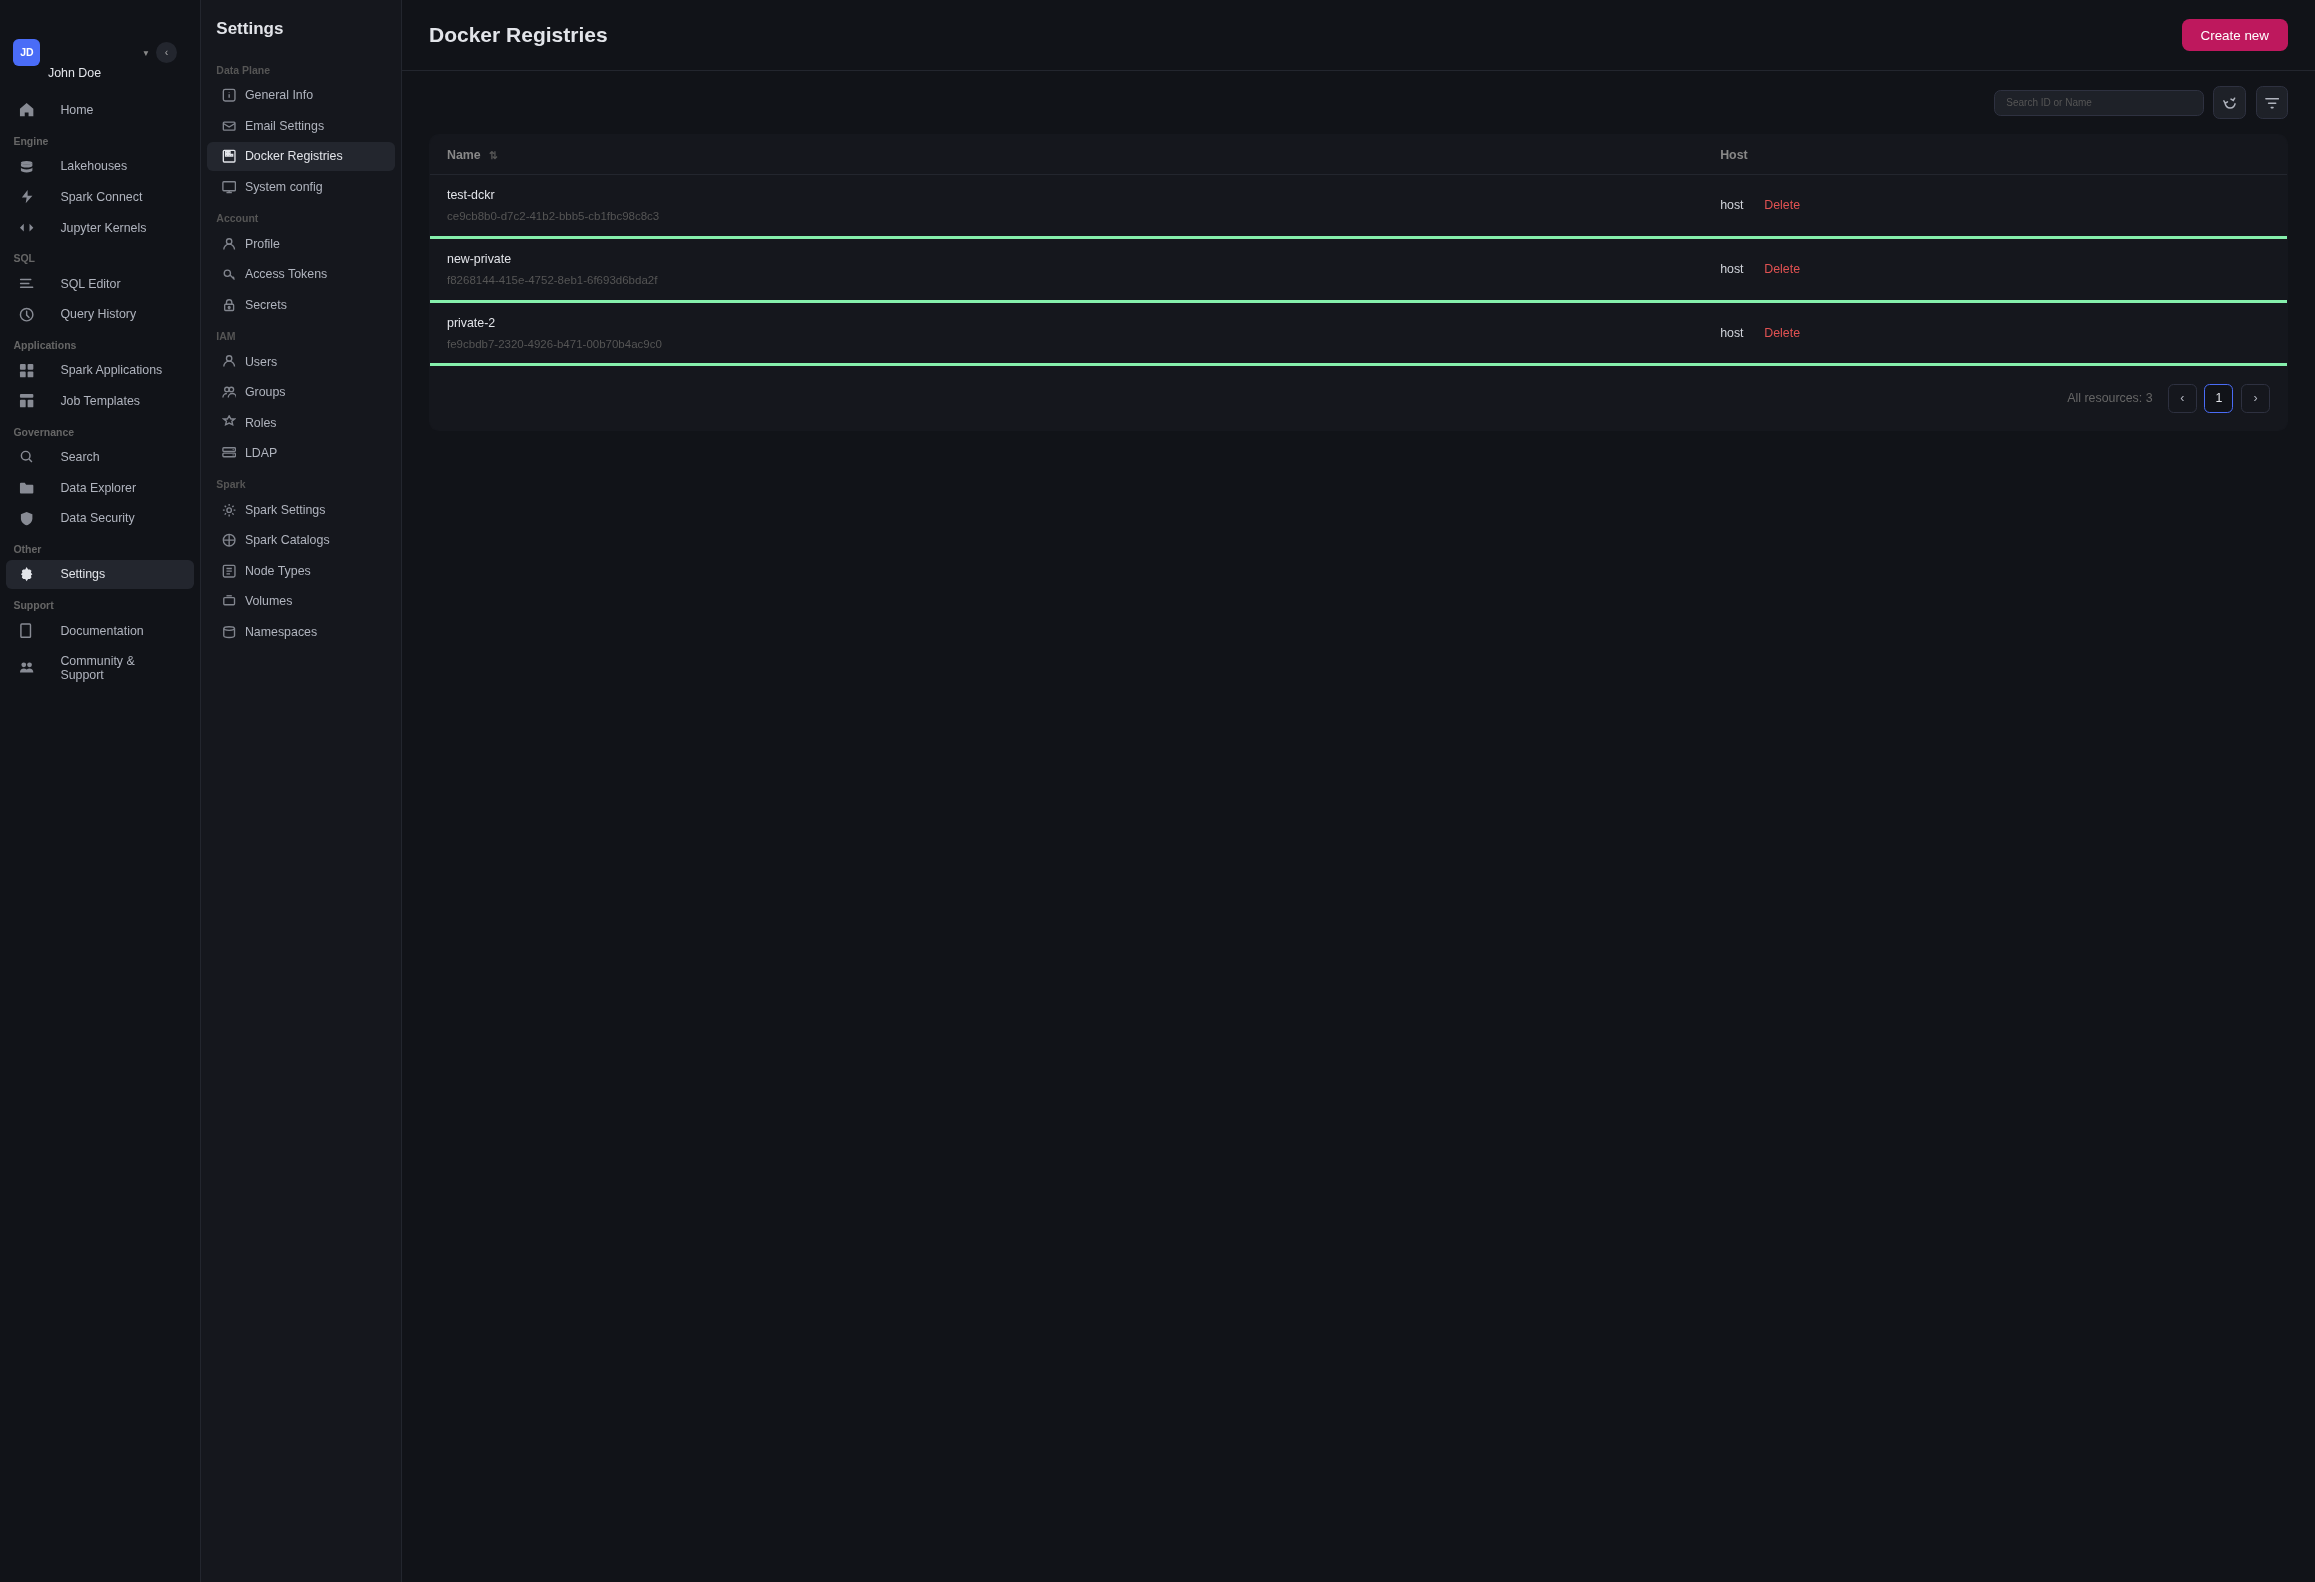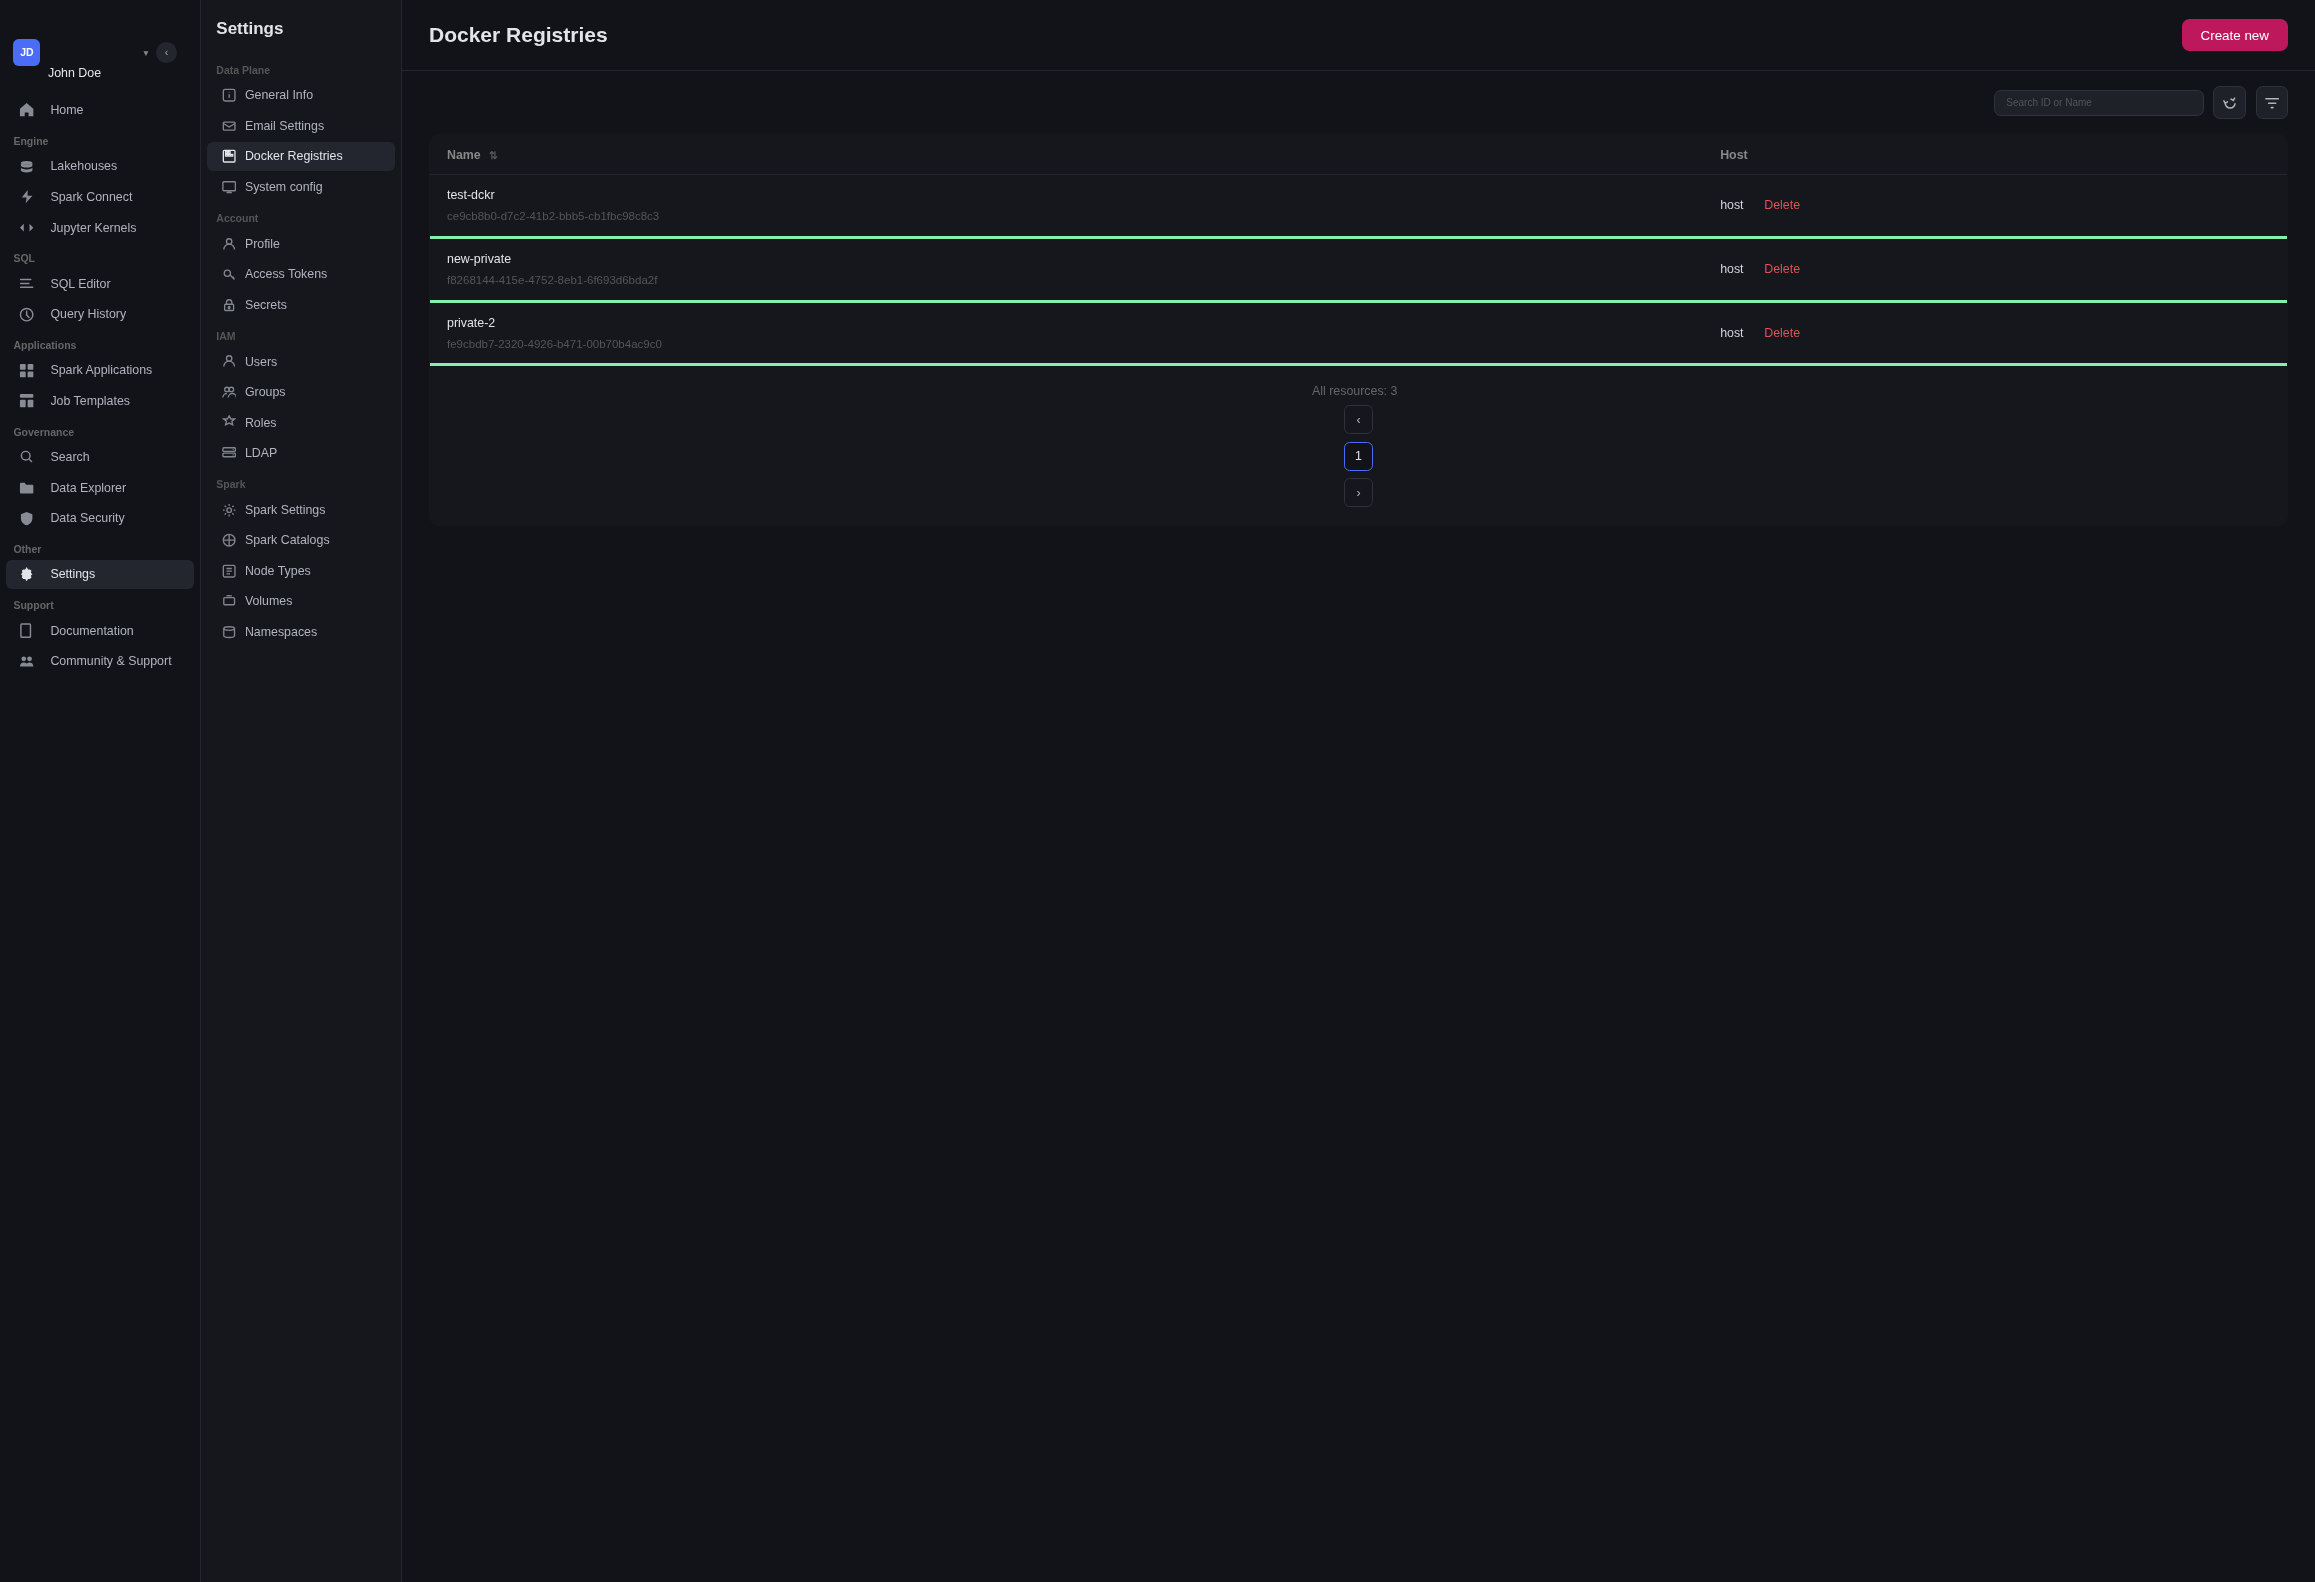--- a/index.html
+++ b/index.html
@@ -75,21 +75,21 @@
       font-size: 10.5px;
       font-weight: 600;
       color: #666;
       padding: 9.6px 13.4px 3.8px;
       text-transform: none;
       letter-spacing: 0;
     }
     .sidebar-item {
       display: flex;
       align-items: center;
-      gap: 16px;
+      gap: 26px;
       padding: 6.7px 13.4px;
       cursor: pointer;
       border-radius: 5.7px;
       margin: 1px 5.7px;
       color: #b0b4be;
       font-size: 12.4px;
     }
     .sidebar-item.active {
       background: #23262e;
       color: #e2e4e9;
@@ -274,21 +274,20 @@
     .pagination-row td {
       background: #15171d !important;
       border-top: 1px solid #23262e;
     }
     .pagination {
       display: flex;
       align-items: center;
       justify-content: flex-end;
       gap: 7.6px;
       padding: 3.8px 0;
-      flex-direction: column;
     }
     .page-info {
       font-size: 12.4px;
       color: #666;
       margin-right: 7.6px;
     }
     .page-btn {
       width: 29px;
       height: 29px;
       border-radius: 5.7px;

